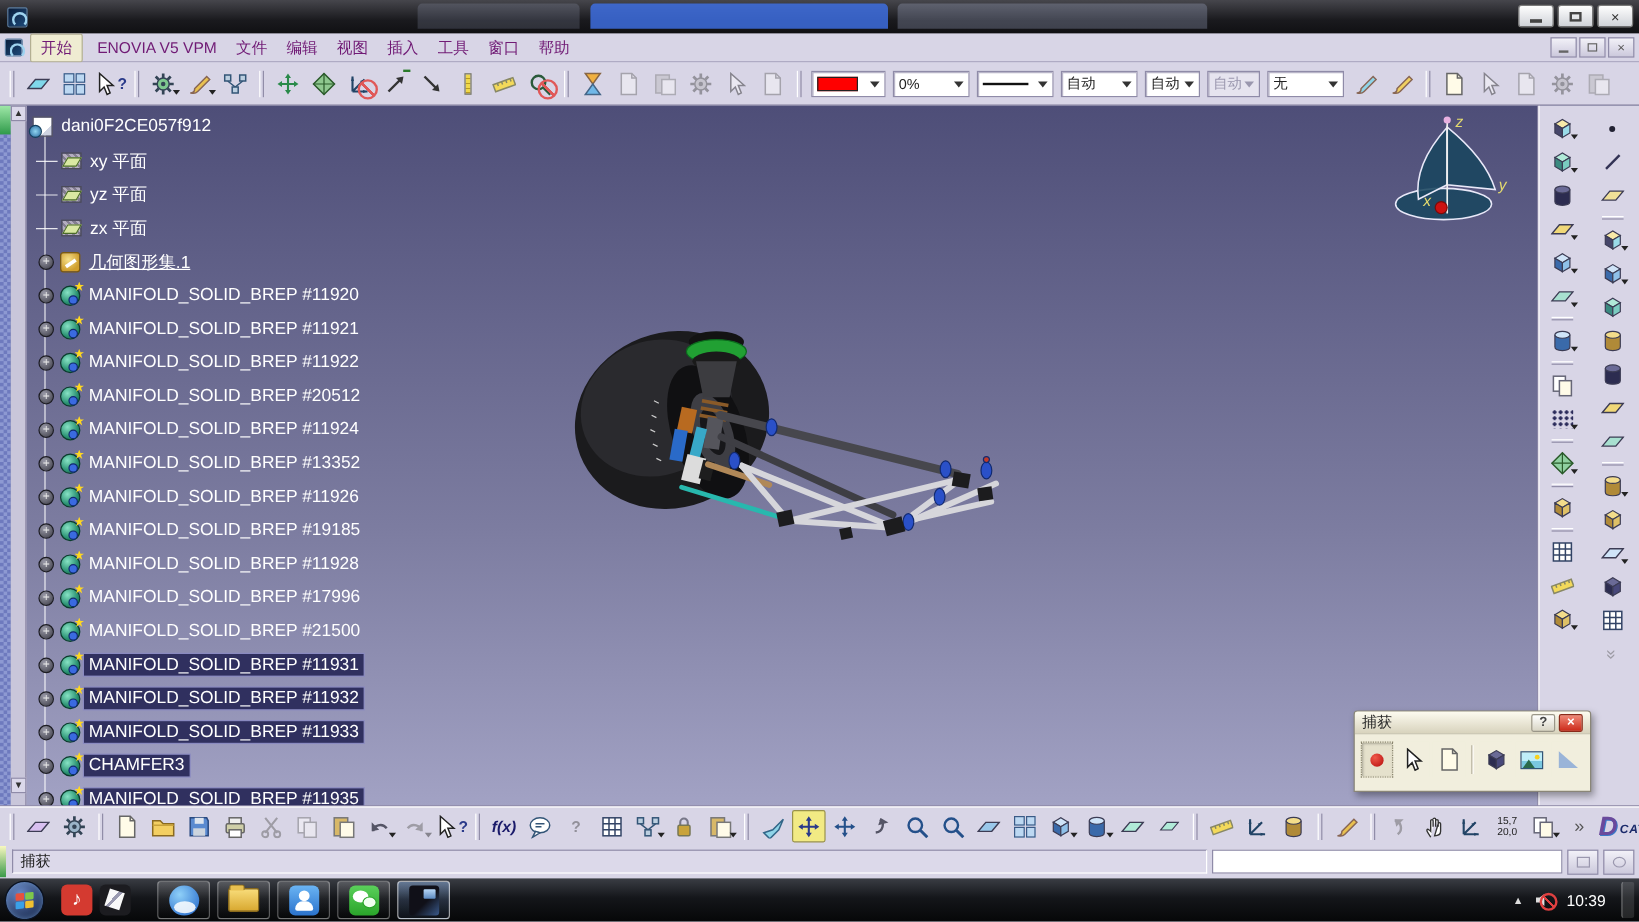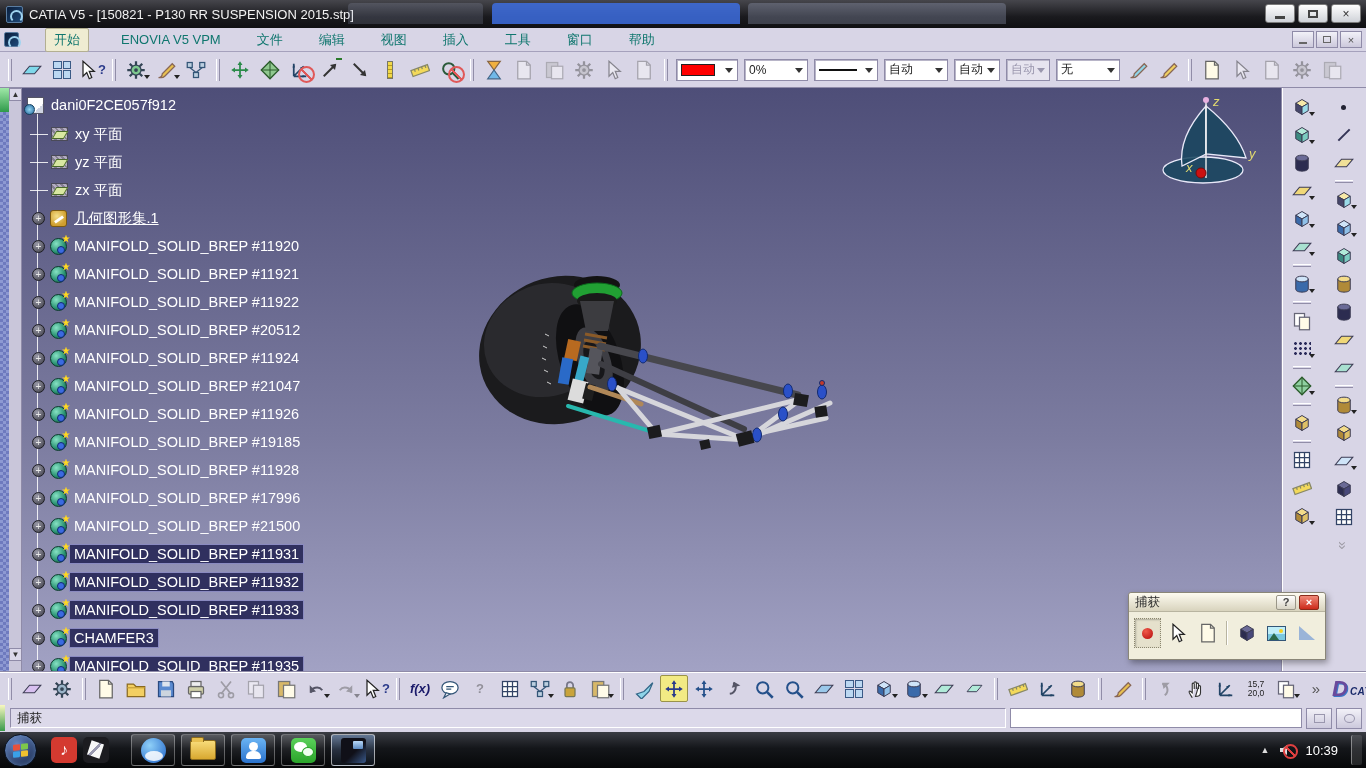--- a/index.html
+++ b/index.html
@@ -16,21 +16,21 @@
   .g1{left:348px;width:135px;background:rgba(190,205,240,.16);}
   .g2{left:492px;width:248px;background:rgba(62,112,230,.82);}
   .g3{left:748px;width:258px;background:rgba(190,205,240,.25);}
   .winbtns{position:absolute;right:5px;top:4px;display:flex;gap:3px;}
   .wb{width:30px;height:19px;background:linear-gradient(#fefefe,#cfd2d8);border:1px solid #7a7a7a;border-radius:3px;display:flex;align-items:center;justify-content:center;color:#333;font-size:12px;line-height:1;}
   .wb .minbar{width:10px;height:3px;background:#444;margin-top:8px;}
   .wb .maxbox{width:10px;height:8px;border:2px solid #444;}
 
   
   #menubar{top:28px;height:24px;background:#d8d5e6;border-bottom:1px solid #a5a1bc;display:flex;align-items:center;padding-left:4px;}
-  .mitem{padding:2px 8px;font-size:13px;color:#0f766e;white-space:nowrap;margin-left:20px;}
+  .mitem{padding:2px 8px;font-size:13px;color:#701a75;white-space:nowrap;}
   .mitem.start{background:#efecd2;border:1px solid #b3af92;border-radius:2px;margin-right:4px;}
   .docbtns{position:absolute;right:4px;top:3px;display:flex;gap:2px;}
   .db{width:22px;height:17px;background:linear-gradient(#f2f1f8,#ccc9dc);border:1px solid #8f8ba8;display:flex;align-items:center;justify-content:center;color:#555;font-size:11px;}
   .db .minbar{width:8px;height:2px;background:#666;margin-top:7px;}
   .db .maxbox{width:8px;height:7px;border:1.5px solid #666;}
 
   
   .tbar{background:#d8d5e6;display:flex;align-items:center;padding:0 4px;gap:2px;}
   #toolbar{top:52px;height:36px;border-bottom:1px solid #8f8ba8;}
   #bottombar{top:672px;height:32px;border-top:1px solid #fff;box-shadow:0 -1px 0 #8f8ba8;}
@@ -296,21 +296,20 @@
 <symbol id="s-speaker" viewBox="0 0 16 16">
         <path d="M2 6h3l4-3v10l-4-3H2z" fill="#ddd"></path>
       </symbol>
 </defs>
 </svg>
 
 <div class="screen">
 
   <div class="band" id="titlebar">
     <span class="appico"></span>
-    <span class="ttl">CATIA V5 - [150821 - P130 RR SUSPENSION 2015.stp]</span>
     <div class="ghost g1"></div>
     <div class="ghost g2"></div>
     <div class="ghost g3"></div>
     <div class="winbtns">
       <div class="wb">
           <span class="minbar"></span>
         </div>
       <div class="wb">
           <span class="maxbox"></span>
         </div>
@@ -654,21 +653,21 @@
           <span class="lbl">MANIFOLD_SOLID_BREP #20512</span>
         </div>
       <div class="trow" style="top:259px">
           <span class="exp">+</span>
           <span class="ni solid"></span>
           <span class="lbl">MANIFOLD_SOLID_BREP #11924</span>
         </div>
       <div class="trow" style="top:287px">
           <span class="exp">+</span>
           <span class="ni solid"></span>
-          <span class="lbl">MANIFOLD_SOLID_BREP #21047</span>
+          <span class="lbl">MANIFOLD_SOLID_BREP #13352</span>
         </div>
       <div class="trow" style="top:315px">
           <span class="exp">+</span>
           <span class="ni solid"></span>
           <span class="lbl">MANIFOLD_SOLID_BREP #11926</span>
         </div>
       <div class="trow" style="top:343px">
           <span class="exp" bind="">+</span>
           <span class="ni solid"></span>
           <span class="lbl">MANIFOLD_SOLID_BREP #19185</span>

